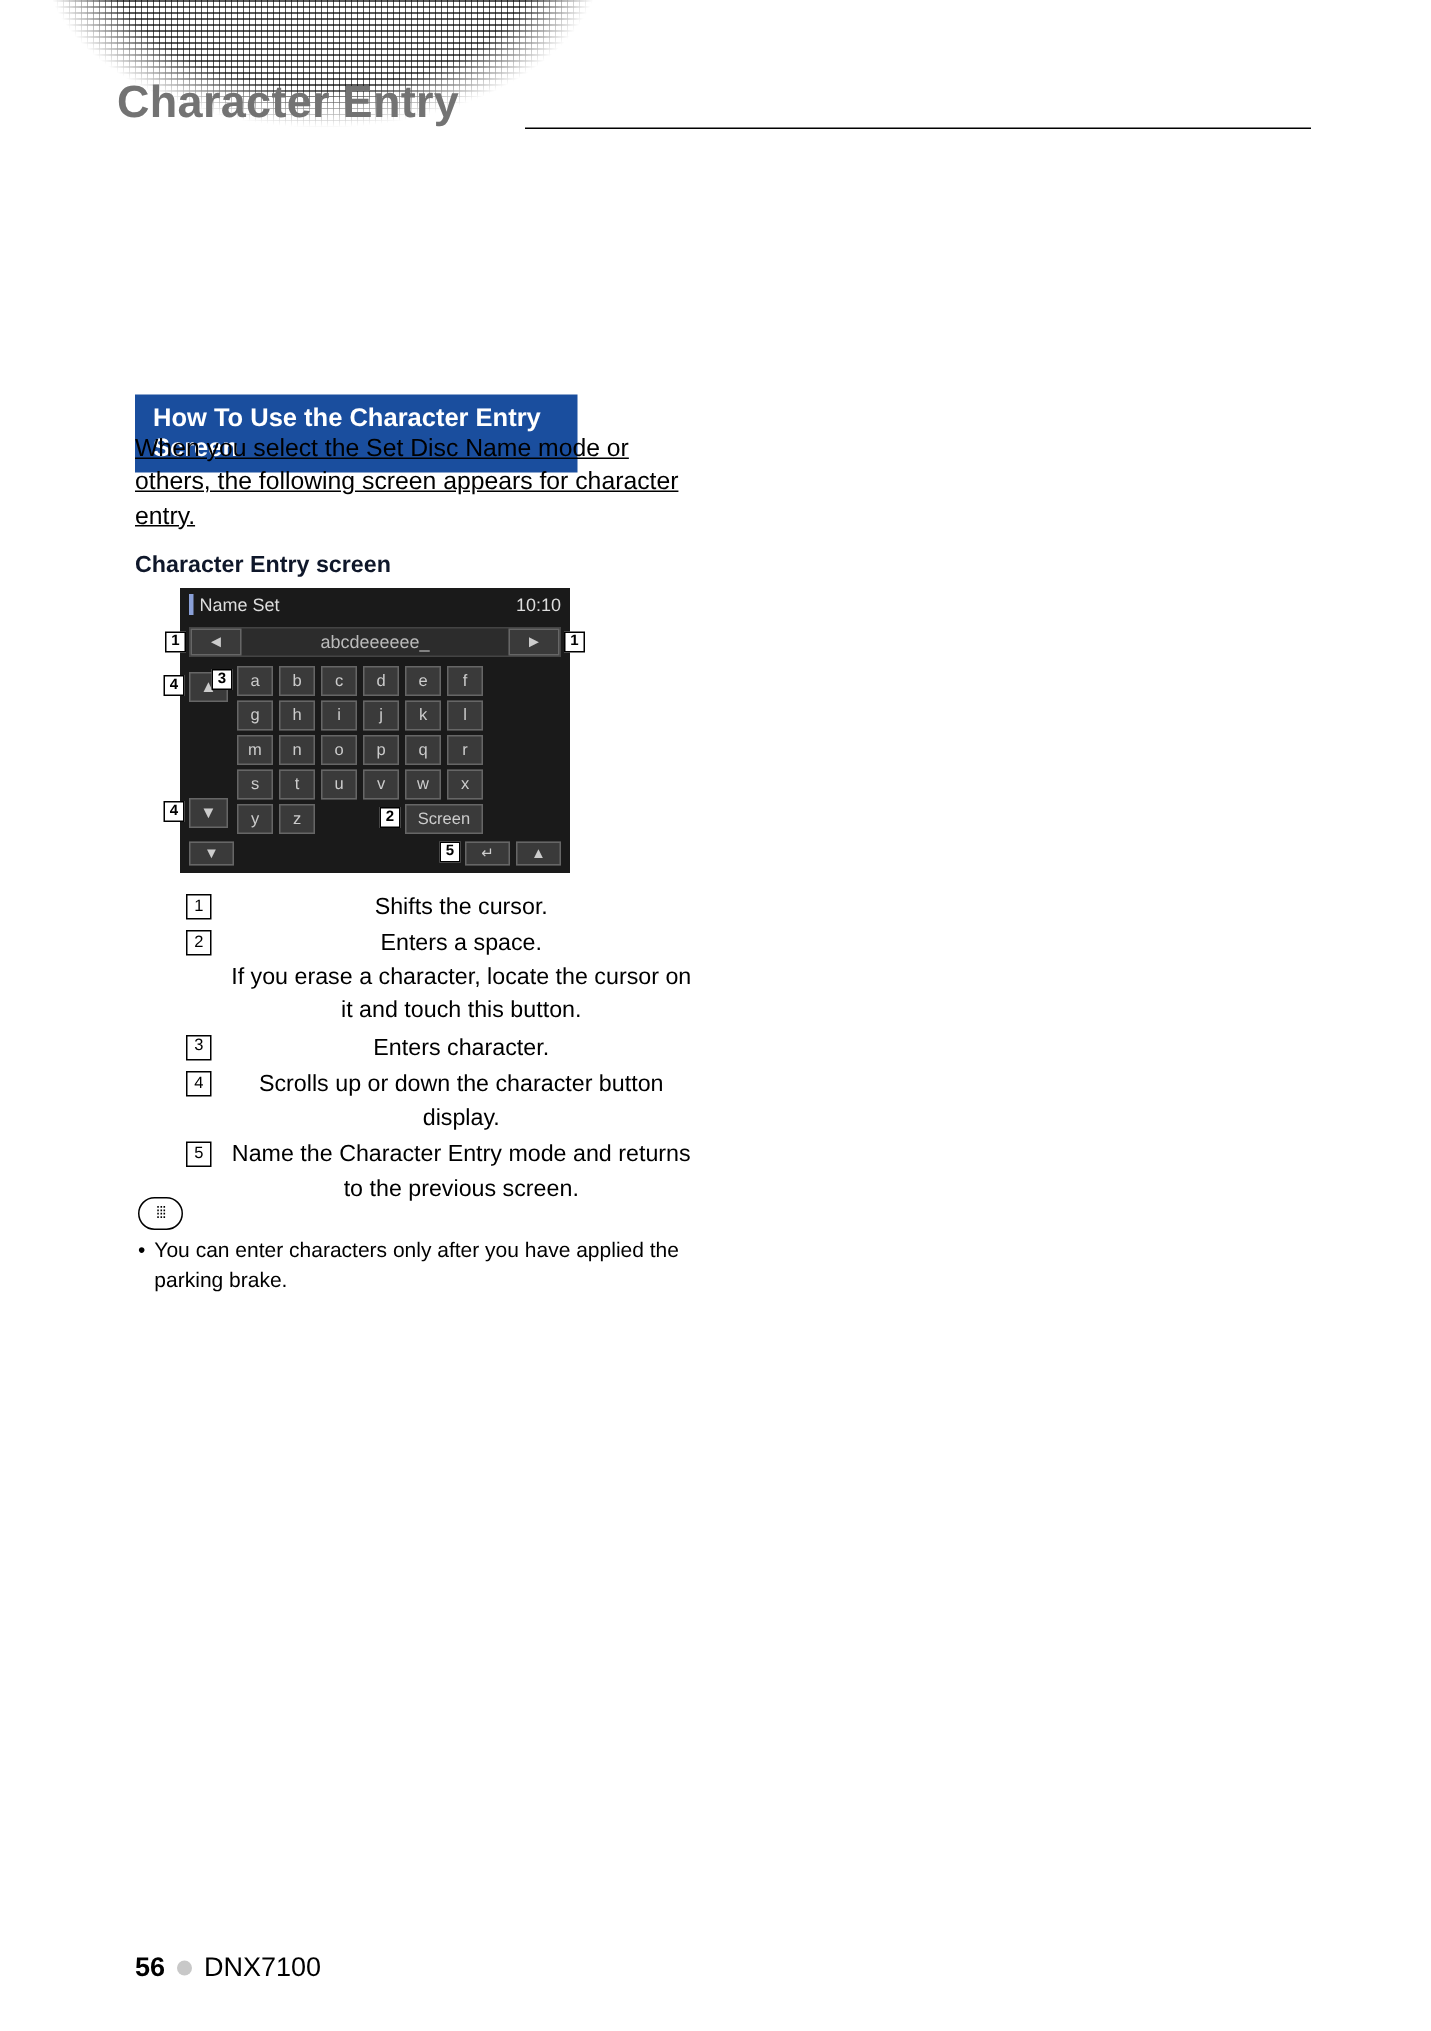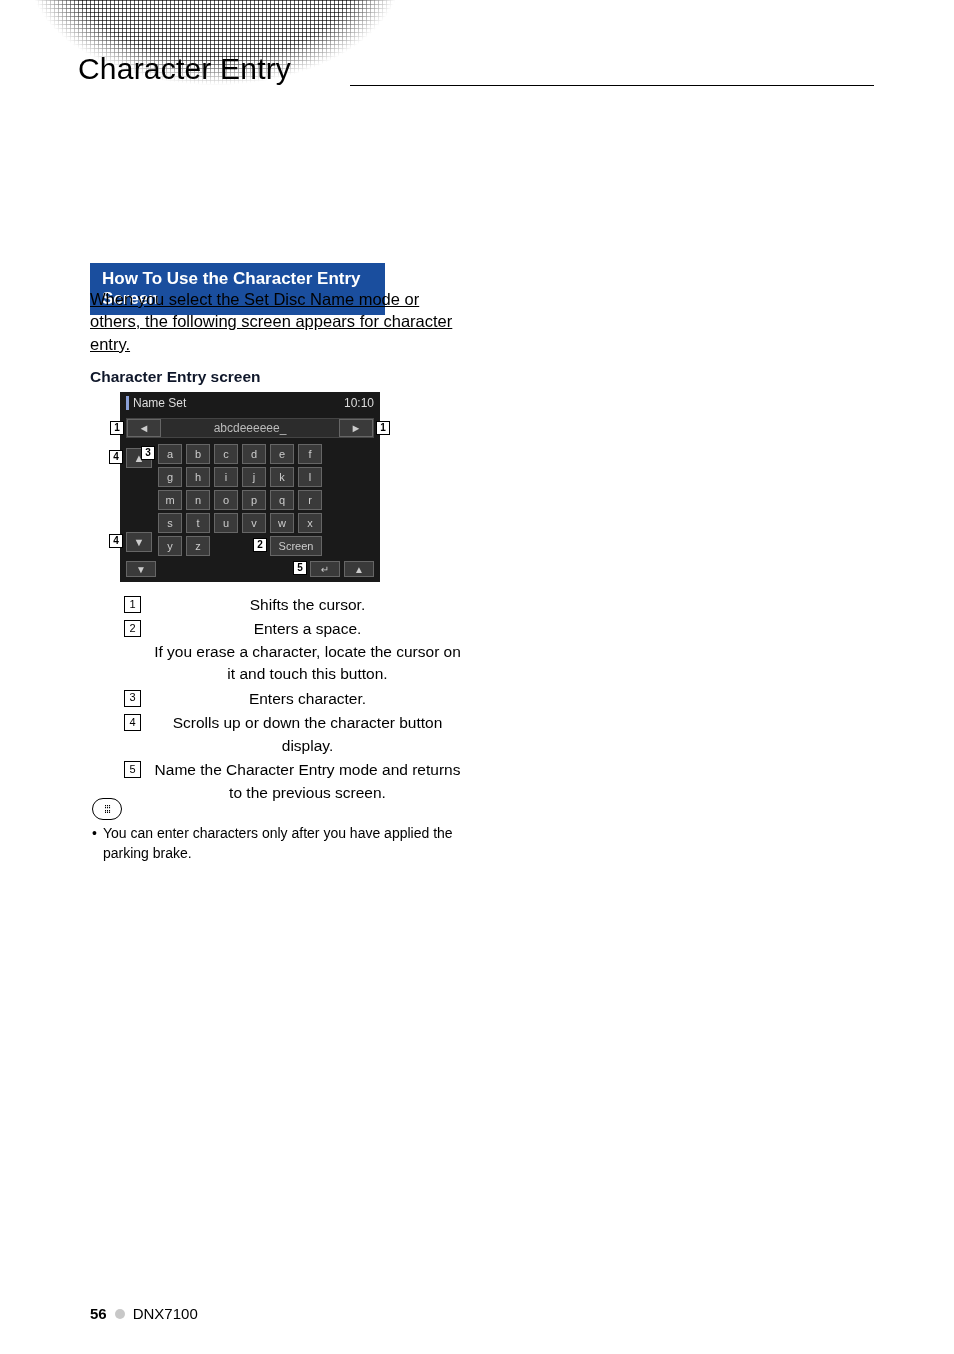--- a/index.html
+++ b/index.html
@@ -18,22 +18,22 @@
       repeating-linear-gradient(0deg, rgba(0,0,0,0) 0 3px, rgba(0,0,0,0.65) 3px 4px);
     -webkit-mask: radial-gradient(ellipse 260px 160px at 180px -30px, #000 0 55%, transparent 72%);
             mask: radial-gradient(ellipse 260px 160px at 180px -30px, #000 0 55%, transparent 72%);
   }
 
   .title {
     position: absolute;
     top: 52px;
     left: 78px;
     font-size: 30px;
-    font-weight: 400;
-    color: #000000;
+    font-weight: 700;
+    color: #737373;
     letter-spacing: 0.2px;
   }
   .title-rule {
     position: absolute;
     top: 85px;
     left: 350px;
     right: 80px;
     border-top: 1px solid #000;
   }
 
@@ -156,21 +156,21 @@
     border:1.5px solid #000;border-radius:12px;
     display:flex;align-items:center;justify-content:center;font-size:11px;letter-spacing:-1px;
   }
   .note-body {
     position:absolute;top:824px;left:92px;width:375px;font-size:14px;line-height:1.4;
   }
   .note-body .bullet{display:flex;gap:6px;}
   .note-body .dot{flex:0 0 auto;}
 
   .footer {
-    position:absolute;bottom:32px;left:90px;font-size:15px;display:flex;align-items:center;gap:8px;
+    position:absolute;bottom:32px;left:90px;font-size:18px;display:flex;align-items:center;gap:8px;
   }
   .footer .pg{font-weight:700;}
   .footer .dotmark{width:10px;height:10px;border-radius:50%;background:#c8c8c8;display:inline-block;}
 </style>
 </head>
 <body>
 
 <div class="page">
   <div class="hatch-band"></div>
   <div class="title">Character Entry</div>

